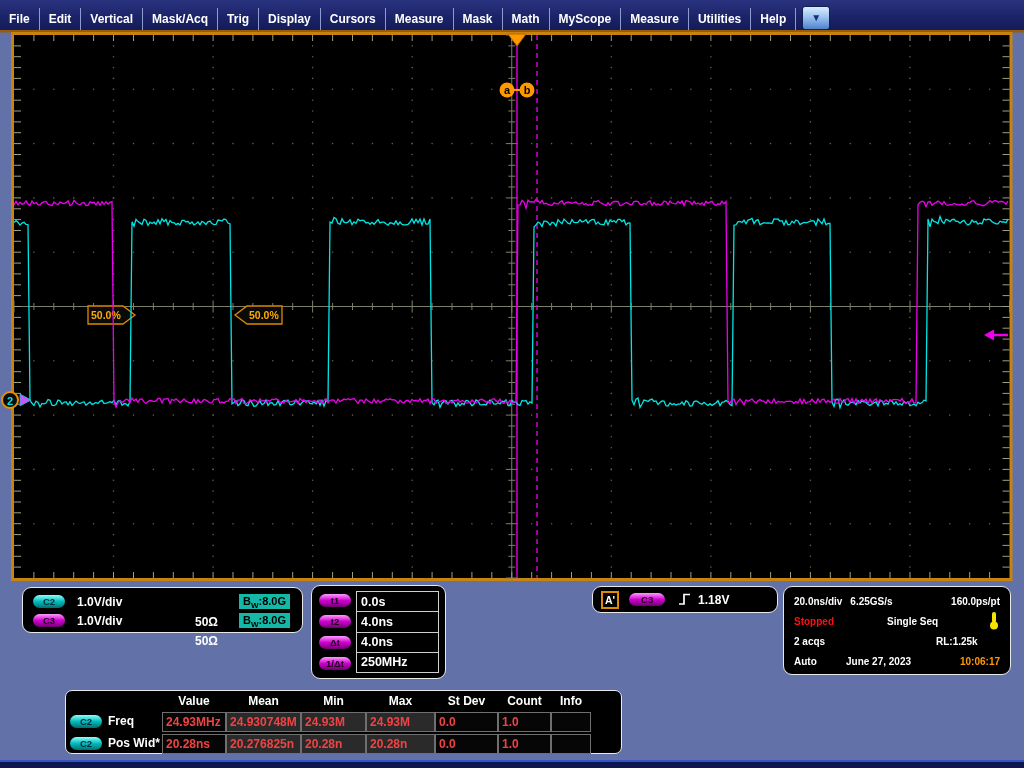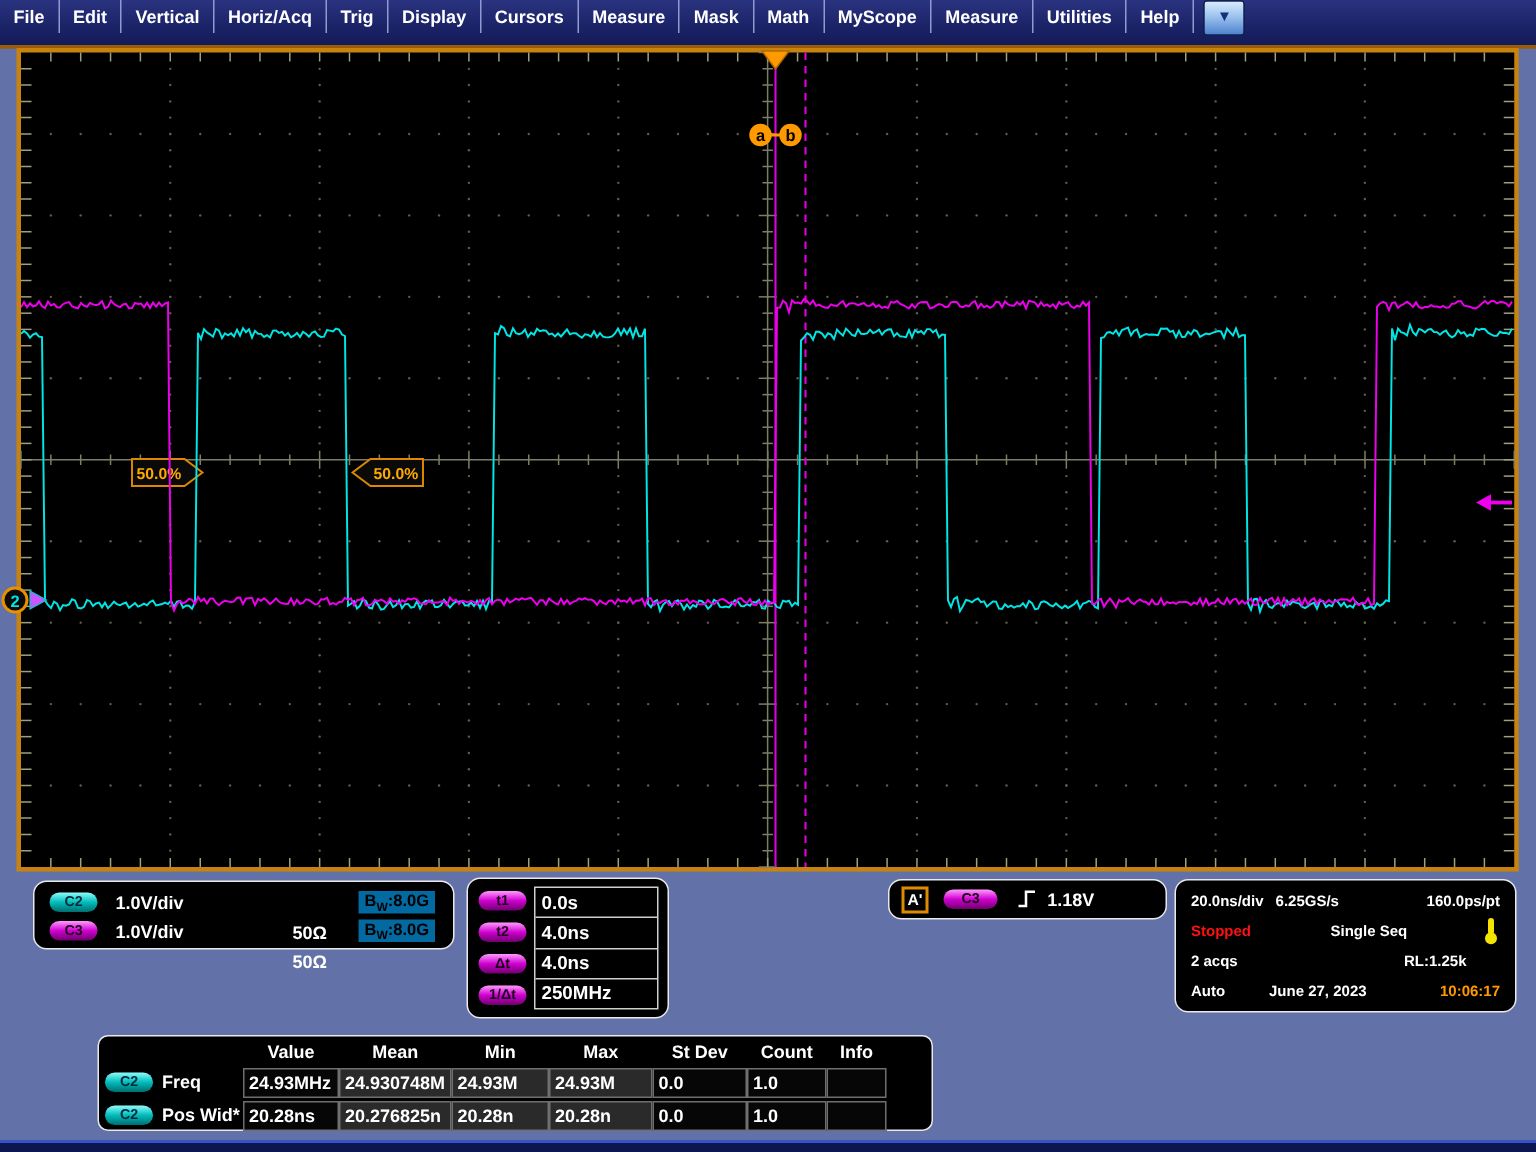--- a/index.html
+++ b/index.html
@@ -1,21 +1,21 @@
 <!DOCTYPE html>
 <html><head>
 <meta charset="utf-8">
 <style>
   html,body{margin:0;padding:0;}
   body{width:1024px;height:768px;position:relative;background:#6272a8;overflow:hidden;
        font-family:"Liberation Sans",sans-serif;-webkit-font-smoothing:antialiased;}
   
   .menubar{position:absolute;left:0;top:0;width:1024px;height:30px;
            background:linear-gradient(180deg,#2a337f 0%,#1c2469 55%,#141b58 100%);
-           display:flex;align-items:flex-start;z-index:5;}
+           display:flex;align-items:flex-end;z-index:5;}
   .menu-item{color:#fff;font-size:12px;font-weight:bold;padding:0 9px;height:22px;line-height:22px;
              border-right:1px solid #8d9bd0;cursor:default;white-space:nowrap;}
   .menu-drop{width:26px;height:22px;margin-left:6px;border-radius:3px;border:1px solid #10204f;
              background:linear-gradient(180deg,#d9ecff 0%,#9cc3ef 45%,#4f82cf 100%);
              color:#14307a;font-size:10px;text-align:center;line-height:22px;font-weight:bold;}
   .ghost-model{position:absolute;left:772px;top:7px;font-size:15px;font-weight:bold;color:#525f9e;letter-spacing:.5px;}
   .tek-logo{position:absolute;left:890px;top:4px;font-size:18px;font-weight:bold;color:#fff;font-style:italic;letter-spacing:1px;}
   .win-btn{position:absolute;top:3px;width:37px;height:23px;border-radius:4px;text-align:center;
            font-weight:bold;color:#fff;font-size:13px;line-height:22px;border:1px solid #0d1538;}
   .btn-min{left:936px;background:linear-gradient(180deg,#b3d2fa 0%,#5b8ce0 45%,#2b56b8 100%);}
@@ -28,56 +28,56 @@
   .pill{display:inline-block;min-width:32px;height:13px;border-radius:8px;font-size:9.5px;line-height:13px;
         text-align:center;font-weight:bold;padding:0 2px;box-sizing:border-box;}
   .pill-cyan{background:linear-gradient(180deg,#8ffcfc 0%,#00bcbc 50%,#006e6e 100%);color:#002a3a;}
   .pill-mag{background:linear-gradient(180deg,#ff9bff 0%,#cf00cf 50%,#6e006e 100%);color:#1a001a;}
   .wt{color:#fff;font-weight:bold;font-size:12px;}
   
   #panel-channels{left:22px;top:587px;width:281px;height:46px;padding:4px 10px;}
   .ch-row{display:flex;align-items:center;height:19px;}
   .ch-row .scale{margin-left:12px;width:118px;}
   .ch-row .term{width:44px;margin-top:41px;}
-  .ch-row .bw{background:#0369a1;color:#000;font-size:11px;font-weight:bold;padding:0 4px;height:15px;line-height:15px;}
+  .ch-row .bw{background:#14b8a6;color:#000;font-size:11px;font-weight:bold;padding:0 4px;height:15px;line-height:15px;}
   .ch-row .bw sub{font-size:8px;}
   
   #panel-cursors{left:311px;top:585px;width:135px;height:94px;padding:5px 6px;display:flex;}
   .cur-pills{display:flex;flex-direction:column;justify-content:space-between;padding:3px 5px 3px 1px;}
   .cur-values{flex:1;border:1px solid #cfcfcf;display:flex;flex-direction:column;}
   .cur-values div{flex:1;border-bottom:1px solid #cfcfcf;color:#fff;font-weight:bold;font-size:12.5px;
                   padding-left:4px;display:flex;align-items:center;}
   .cur-values div:last-child{border-bottom:none;}
   
   #panel-trigger{left:592px;top:586px;width:186px;height:27px;display:flex;align-items:center;padding:0 8px;}
   .trig-src{border:2px solid #e08a00;color:#fff;font-size:10.5px;font-weight:bold;padding:0 2px;height:14px;line-height:14px;}
   
   #panel-horiz{left:783px;top:586px;width:228px;height:89px;padding:4px 10px;font-size:10px;font-weight:bold;color:#fff;}
   .hz-row{display:flex;align-items:center;height:20px;position:relative;}
   .red{color:#ff1111;}
   .orange{color:#ff9900;}
   
   #panel-meas{left:30px;top:690px;width:557px;height:64px;border-radius:7px;padding:3px 4px;margin-left:35px;}
   .meas-grid{display:grid;grid-template-columns:92px 64px 75px 65px 69px 63px 53px 40px;grid-auto-rows:auto;}
   .mh{color:#fff;font-size:12px;font-weight:bold;text-align:center;height:16px;line-height:15px;}
-  .mcell{border:1px solid #6f6f6f;color:#ffffff;font-size:12px;font-weight:bold;height:18px;line-height:18px;
+  .mcell{border:1px solid #6f6f6f;color:#ef4444;font-size:12px;font-weight:bold;height:18px;line-height:18px;
          padding-left:3px;margin-top:2px;background:#060606;}
   .mcell.shade{background:#2a2a2a;}
   .mname{display:flex;align-items:center;gap:6px;height:20px;margin-top:1px;}
   .bottom-strip{position:absolute;left:0;bottom:0;width:1024px;height:6px;background:#0e1650;border-top:2px solid #3353c8;}
 </style>
 </head>
 <body>
 
 <div class="menubar">
   <div id="menu-items" style="display:flex;">
       <span class="menu-item">File</span>
       <span class="menu-item">Edit</span>
       <span class="menu-item">Vertical</span>
-      <span class="menu-item">Horiz/Acq</span>
+      <span class="menu-item">Mask/Acq</span>
       <span class="menu-item">Trig</span>
       <span class="menu-item">Display</span>
       <span class="menu-item">Cursors</span>
       <span class="menu-item">Measure</span>
       <span class="menu-item">Mask</span>
       <span class="menu-item">Math</span>
       <span class="menu-item">MyScope</span>
       <span class="menu-item">Measure</span>
       <span class="menu-item">Utilities</span>
       <span class="menu-item">Help</span>

